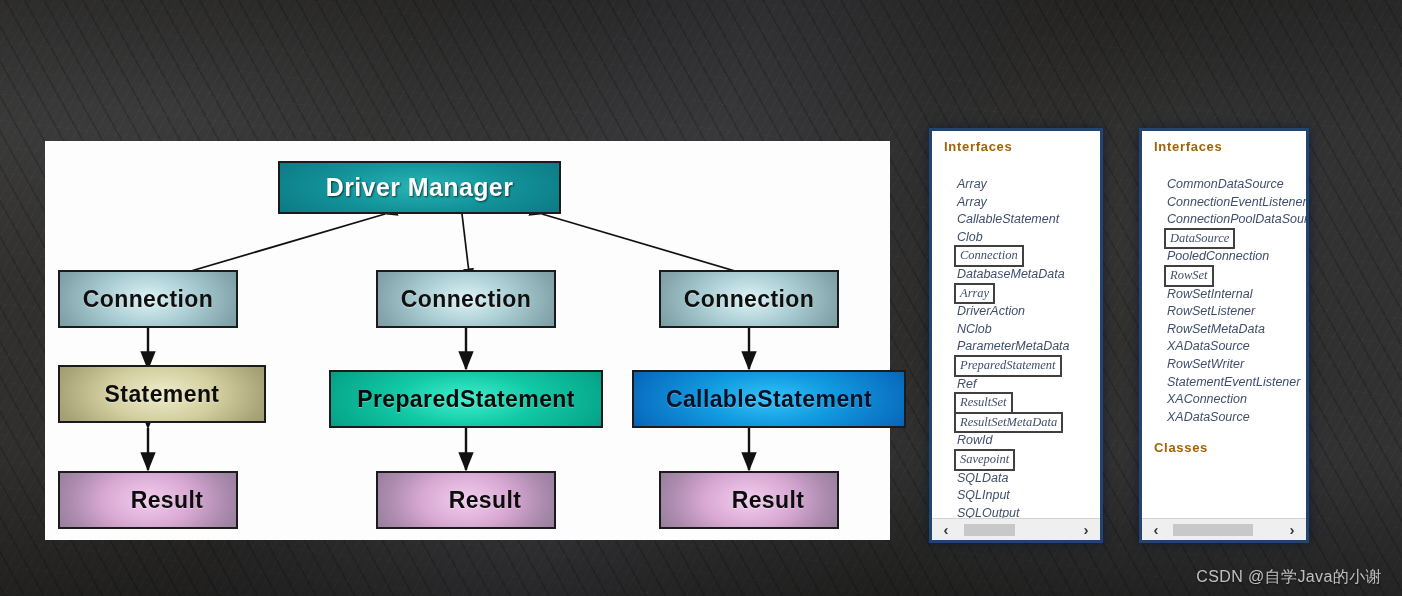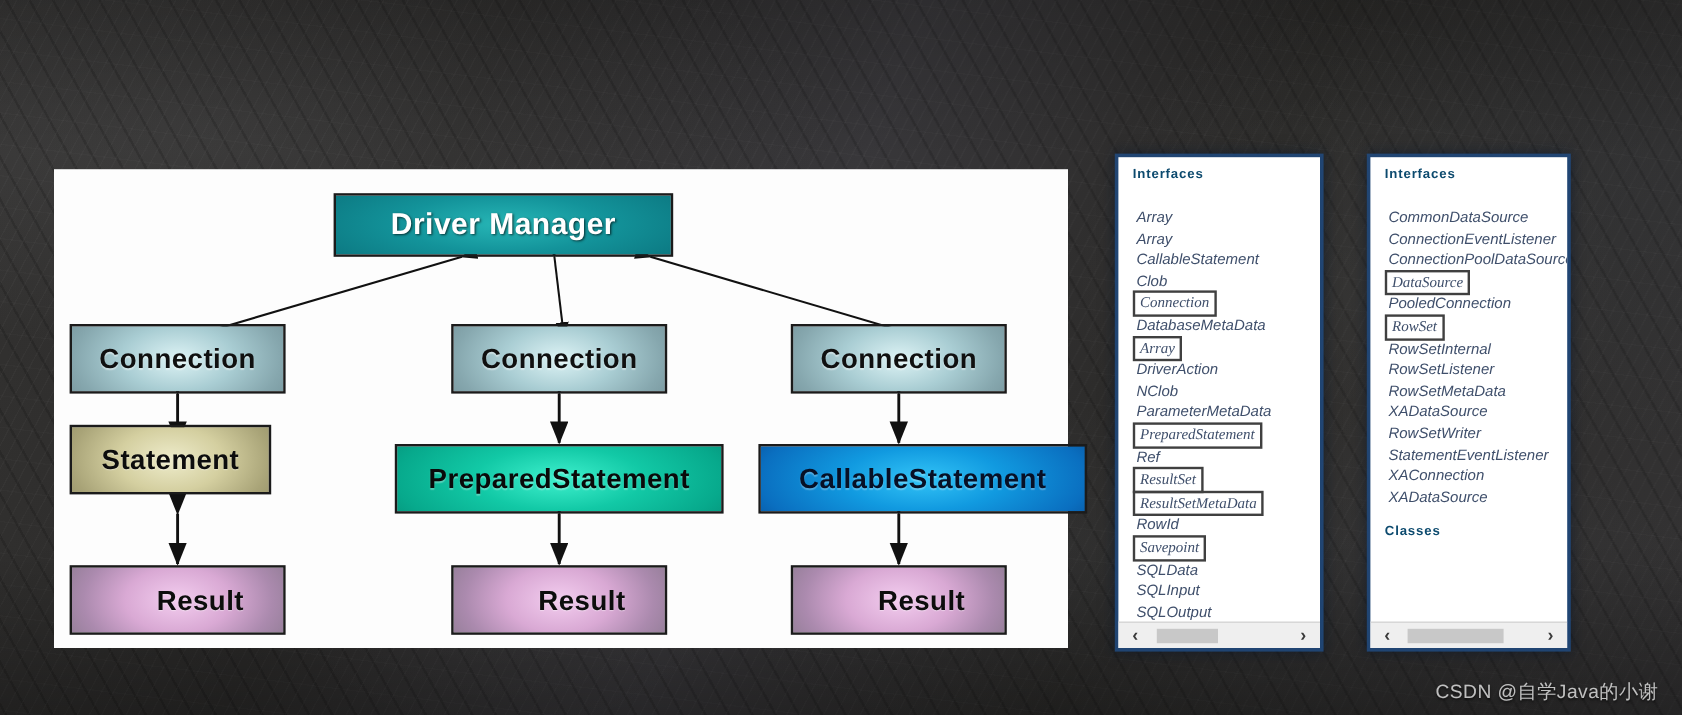--- a/index.html
+++ b/index.html
@@ -101,25 +101,25 @@
   
   .panel{
     position:absolute;box-sizing:border-box;
     background:#ffffff;z-index:4;
     box-shadow:0 0 0 3px rgba(33,75,128,.85), 0 0 10px 4px rgba(10,20,36,.55);
     display:flex;flex-direction:column;
     overflow:hidden;
   }
   .panel-body{flex:1 1 auto;padding:8px 0 0 12px;overflow:hidden;position:relative;}
   .sec-head{
-    font-size:11px;font-weight:bold;color:#0c4a6e;
+    font-size:13px;font-weight:bold;color:#a16207;
     letter-spacing:.7px;margin:0 0 22px 0;
   }
   .sec-head.classes{margin-top:14px;margin-bottom:0;}
-  .api-list{list-style:none;margin:0;padding:0;}
+  .api-list{list-style:none;margin:10px;padding:0;}
   .api-list li{
     font-style:italic;font-size:12.5px;line-height:17.6px;
     color:#3f4f6b;white-space:nowrap;
     display:block;
   }
   .api-list li .txt{
     display:inline-block;padding:0 3px;
   }
   .api-list li.hl .txt{
     border:2px solid #404040;
@@ -183,21 +183,21 @@
     <div class="node n-conn" style="left:13px;top:129px;width:180px;height:58px;">
       <span>Connection</span>
     </div>
     <div class="node n-conn" style="left:331px;top:129px;width:180px;height:58px;">
       <span>Connection</span>
     </div>
     <div class="node n-conn" style="left:614px;top:129px;width:180px;height:58px;">
       <span>Connection</span>
     </div>
 
-    <div class="node n-stmt" style="left:13px;top:213px;width:168px;height:58px;">
+    <div class="node n-stmt" style="left:13px;top:224px;width:208px;height:58px;">
       <span>Statement</span>
     </div>
     <div class="node n-pstmt" style="left:284px;top:229px;width:274px;height:58px;">
       <span>PreparedStatement</span>
     </div>
     <div class="node n-cstmt" style="left:587px;top:229px;width:274px;height:58px;">
       <span>CallableStatement</span>
     </div>
 
     <div class="node n-res" style="left:13px;top:330px;width:180px;height:58px;">

